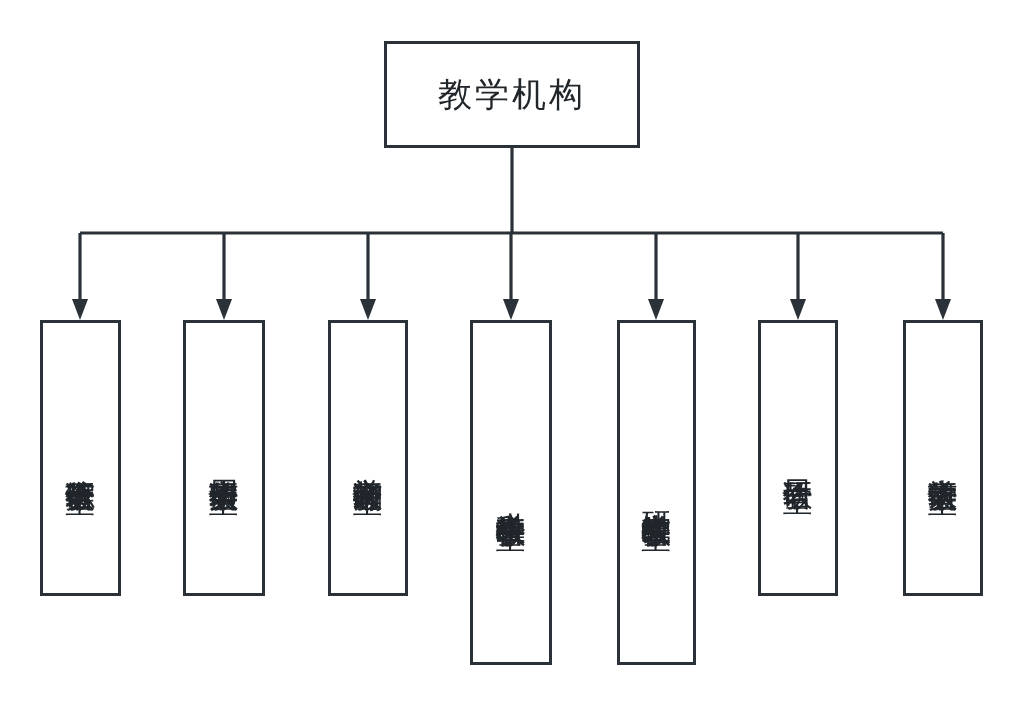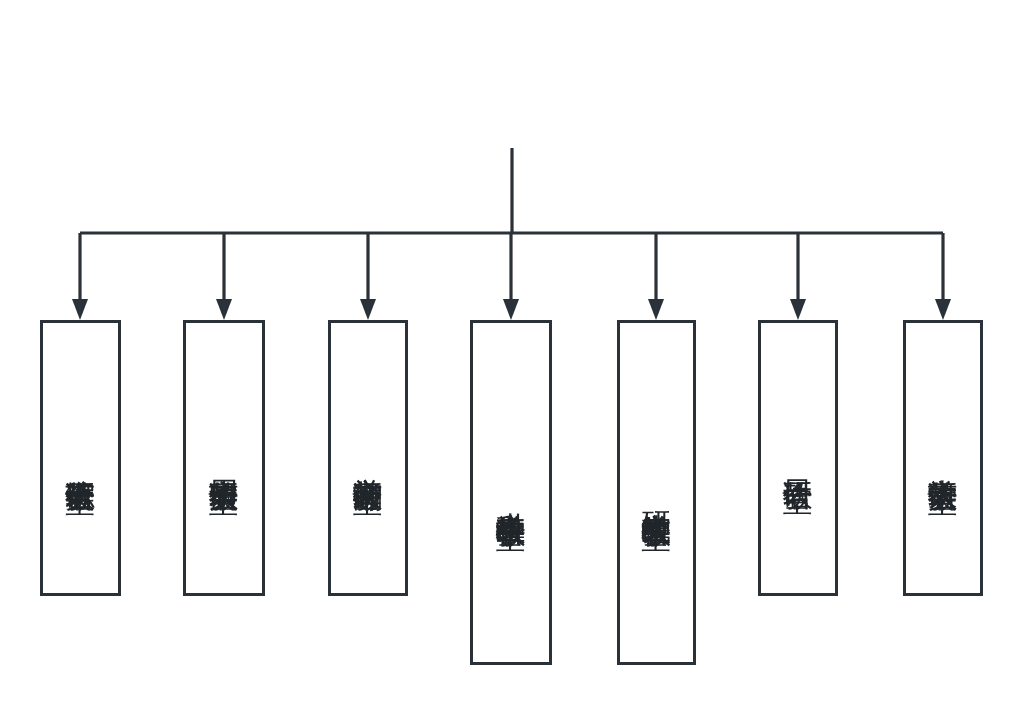--- a/index.html
+++ b/index.html
@@ -82,20 +82,23 @@
         <polygon class="arrowhead" points="503,299 519,299 511,320"></polygon>
         <line x1="656" y1="233" x2="656" y2="301"></line>
         <polygon class="arrowhead" points="648,299 664,299 656,320"></polygon>
         <line x1="798" y1="233" x2="798" y2="301"></line>
         <polygon class="arrowhead" points="790,299 806,299 798,320"></polygon>
         <line x1="943" y1="233" x2="943" y2="301"></line>
         <polygon class="arrowhead" points="935,299 951,299 943,320"></polygon>
       </g>
   </svg>
 
+  <div class="node root-node" id="root-node" style="left: 384px; top: 41px; width: 256px; height: 107px;">
+    <span class="root-label">教学机构</span>
+  </div>
 
   <div id="children-layer">
       <div class="node" style="left: 40px; top: 320px; width: 81px; height: 276px;">
         <span class="node-label">综合英语教研室</span>
       </div>
       <div class="node" style="left: 183px; top: 320px; width: 82px; height: 276px;">
         <span class="node-label">实用英语教研室</span>
       </div>
       <div class="node" style="left: 328px; top: 320px; width: 80px; height: 276px;">
         <span class="node-label">文学与翻译教研室</span>

